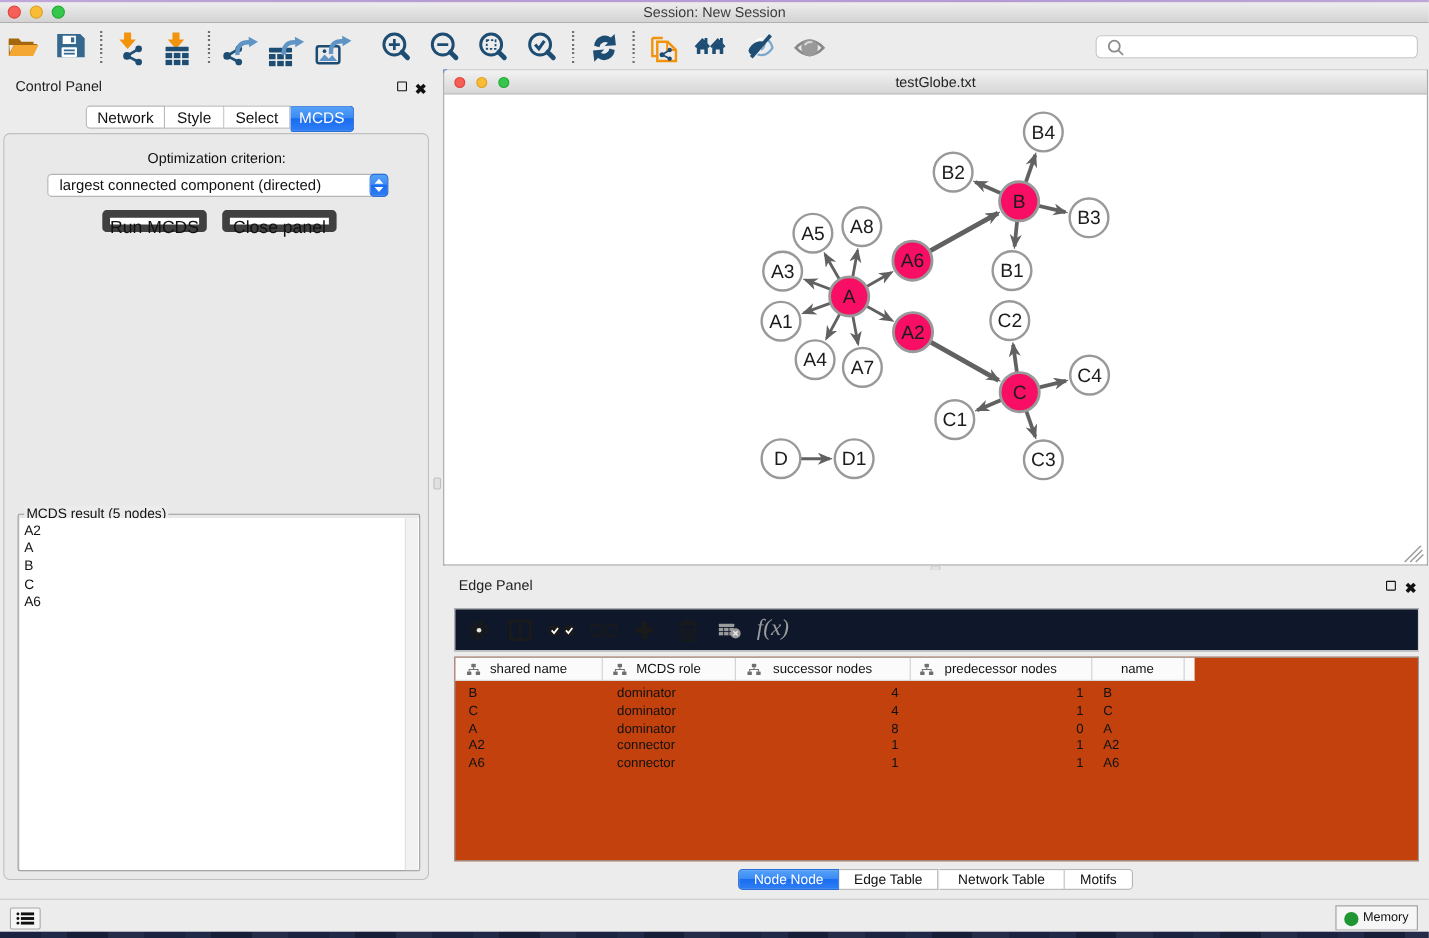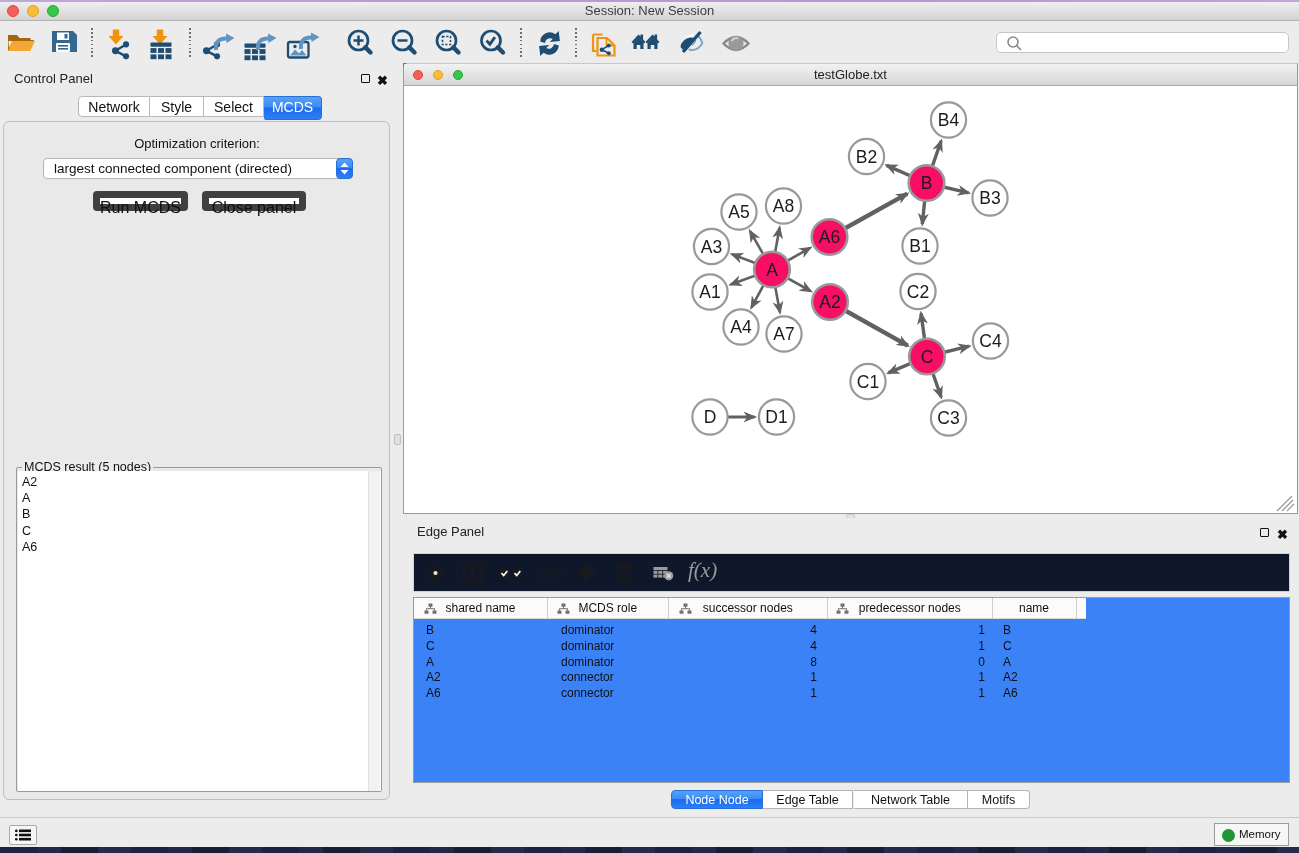--- a/index.html
+++ b/index.html
@@ -34,21 +34,21 @@
 #mcds-scroll{position:absolute;right:1px;top:0;width:12px;height:100%;background:#f2f2f2;border-left:1px solid #e0e0e0}
 
 #gwin{left:403px;top:63px;width:896px;height:451px}
 #gwin-frame{position:absolute;left:0;top:0;width:895px;height:451px;border:1px solid #9a9a9a;border-top:1px solid #c8c8c8}
 #gwin-title{position:absolute;left:1px;top:1px;width:893px;height:22px;background:linear-gradient(180deg,#f2f2f2,#d6d6d6);border-bottom:1px solid #a8a8a8}
 #gwin-canvas{position:absolute;left:1px;top:23px;width:893px;height:427px;background:#fff}
 #gwin .tl{width:10px;height:10px;top:6px}
 
 #tpanel{left:403px;top:518px;width:896px;height:299px;background:#ececec}
 #tp-toolbar{position:absolute;left:10px;top:35px;width:877px;height:39px;background:#0f172a;border:1px solid #d2d2d2}
-#tp-table{position:absolute;left:10px;top:79px;width:877px;height:186px;background:#3b82f6;border:1px solid #9a9a9a}
+#tp-table{position:absolute;left:10px;top:79px;width:877px;height:186px;background:#c2410c;border:1px solid #9a9a9a}
 #tp-header{position:absolute;left:0;top:0;width:672px;height:21px;background:#fbfbfb;border-bottom:1px solid #d9d9d9;font-size:12px;color:#111}
 .hcell{position:absolute;top:0;height:21px;border-right:1px solid #cfcfcf;text-align:center;line-height:21px}
 .trow{position:absolute;left:0;width:875px;height:16px;font-size:12px;color:#111}
 .tc{position:absolute;top:0;line-height:16px}
 .bt{position:absolute;top:0;height:19px;background:#fff;border:1px solid #b5b5b5;border-left:none;font-size:12.5px;color:#111;text-align:center;line-height:18px}
 
 #statusbar{left:0;top:817px;width:1299px;height:30px;background:#ececec;border-top:1px solid #c9c9c9}
 #mem-btn{position:absolute;left:1214px;top:5px;width:75px;height:23px;background:#f6f6f6;border:1px solid #9c9c9c;font-size:11.5px;color:#111}
 #list-btn{position:absolute;left:9px;top:7px;width:28px;height:20px;background:#f6f6f6;border:1px solid #a8a8a8;border-radius:2px}
 .blue-grad{background:linear-gradient(180deg,#55a2f7 0%,#3c8bf5 45%,#1a6cf0 50%,#2e7ef5 100%)}

